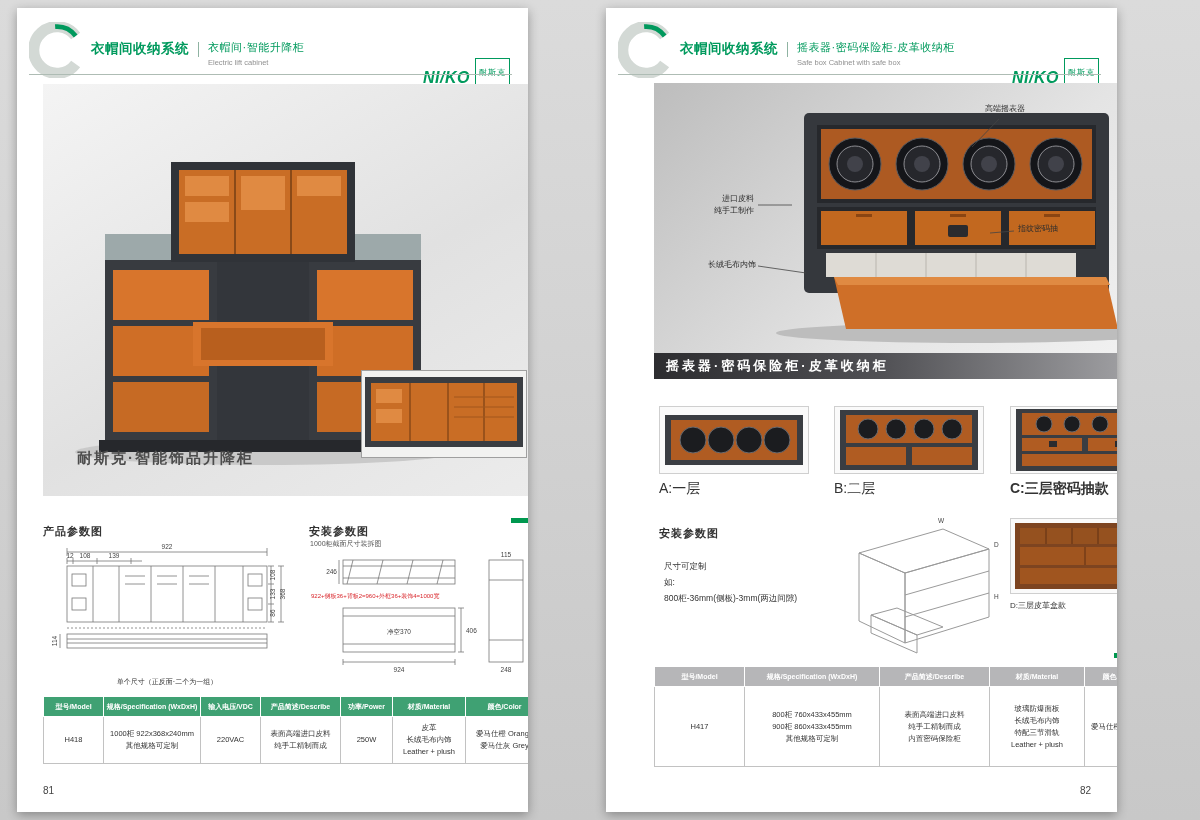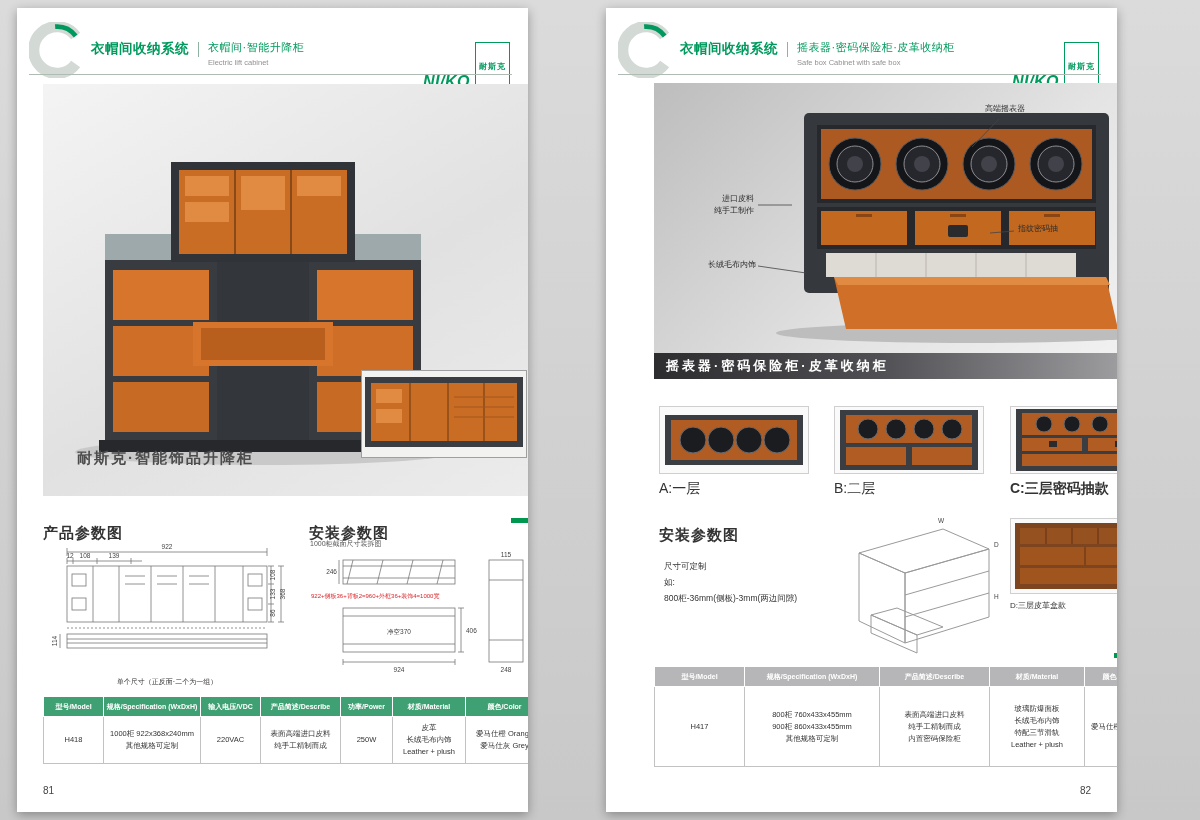--- a/index.html
+++ b/index.html
@@ -12,24 +12,24 @@
   #page-right { left:606px; }
 
   .c-logo { position:absolute; left:12px; top:14px; width:56px; height:56px; }
   .header-text { position:absolute; left:74px; top:32px; display:flex; align-items:flex-start; gap:9px; }
   .sys-title { color:var(--green); font-weight:bold; font-size:13.5px; letter-spacing:.5px; }
   .h-divider { width:1px; height:15px; background:#8fb3a2; margin-top:2px; }
   .cat-title { color:var(--green); font-size:11px; letter-spacing:.5px; }
   .cat-en { color:#919191; font-size:7.5px; margin-top:3px; }
   .nisko { position:absolute; right:18px; top:34px; display:flex; align-items:flex-end; gap:5px; }
   .nisko-en { color:var(--green); font-size:16px; font-weight:bold; font-style:italic; letter-spacing:.5px; }
-  .nisko-cn { color:var(--green); font-size:8px; font-weight:bold; border:1px solid var(--green); padding:18px 3px; letter-spacing:1px; }
+  .nisko-cn { color:var(--green); font-size:8px; font-weight:normal; border:1px solid var(--green); padding:8px 3px; letter-spacing:1px;margin-top:16px; }
   .header-rule { position:absolute; left:12px; right:16px; top:66px; height:1px; background:#aebcb4; }
 
-  .section-title { position:absolute; font-size:15px; font-weight:bold; color:#333; letter-spacing:1px; }
+  .section-title { position:absolute; font-size:11px; font-weight:bold; color:#333; letter-spacing:1px; }
   .accent { position:absolute; width:36px; height:5px; display:flex; }
   .accent .g { flex:1; background:#00984f; }
   .accent .r { flex:1; background:#d8262c; }
   .page-num { position:absolute; bottom:16px; font-size:10px; color:#444; }
 
   .spec-table { position:absolute; border-collapse:collapse; table-layout:fixed; }
   .spec-table th { color:#fff; font-weight:bold; font-size:7px; padding:5px 2px; border:1px solid #fff; line-height:1.35; }
   .green-head th { background:var(--table-green); }
   .gray-head th { background:#b6b6b8; }
   .spec-table td { border:1px solid #c2c2c2; background:#fff; font-size:7.5px; color:#333; text-align:center; vertical-align:middle; padding:5px 3px; white-space:pre-line; line-height:1.6; }

